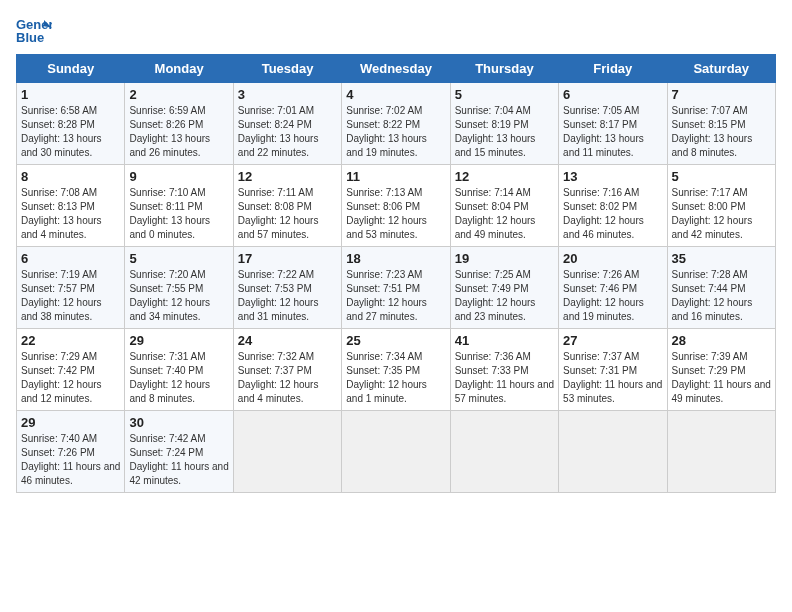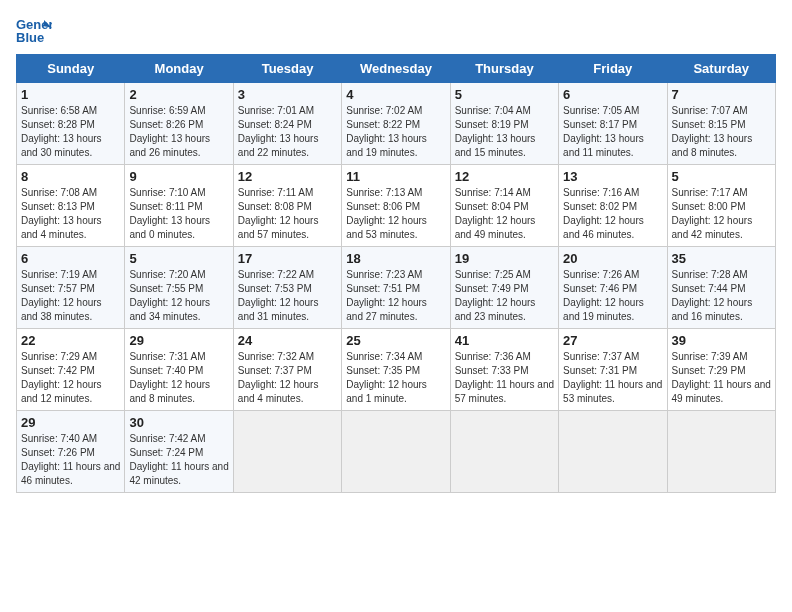--- a/index.html
+++ b/index.html
@@ -219,21 +219,21 @@
         </td>
         <td>
           <span class="day-num">41</span>
           <div class="day-detail">Sunrise: 7:36 AM<br>Sunset: 7:33 PM<br>Daylight: 11 hours and 57 minutes.</div>
         </td>
         <td>
           <span class="day-num">27</span>
           <div class="day-detail">Sunrise: 7:37 AM<br>Sunset: 7:31 PM<br>Daylight: 11 hours and 53 minutes.</div>
         </td>
         <td>
-          <span class="day-num">39</span>
+          <span class="day-num">28</span>
           <div class="day-detail">Sunrise: 7:39 AM<br>Sunset: 7:29 PM<br>Daylight: 11 hours and 49 minutes.</div>
         </td>
       </tr>
       <tr>
         <td>
           <span class="day-num">29</span>
           <div class="day-detail">Sunrise: 7:40 AM<br>Sunset: 7:26 PM<br>Daylight: 11 hours and 46 minutes.</div>
         </td>
         <td>
           <span class="day-num">30</span>

